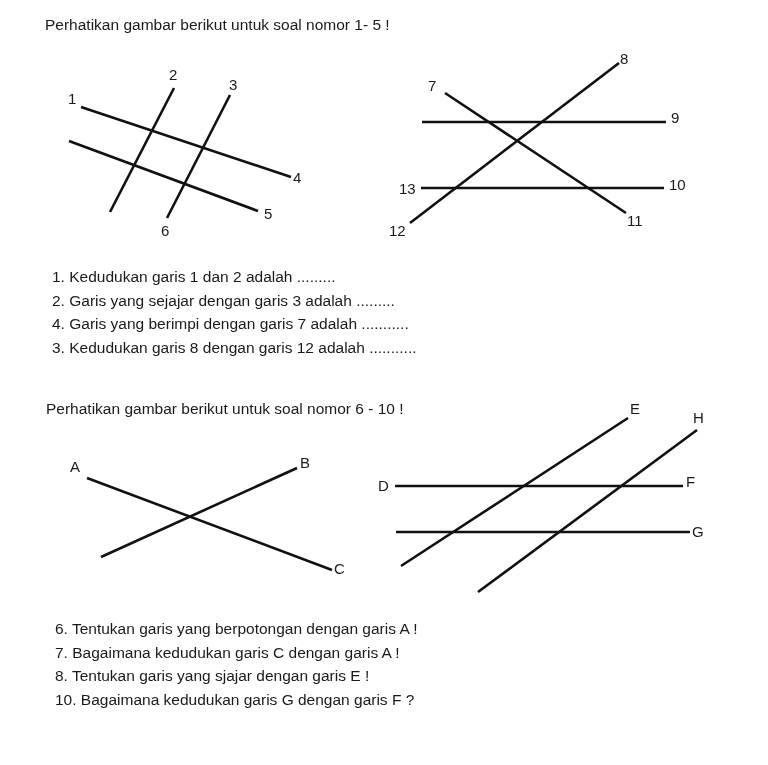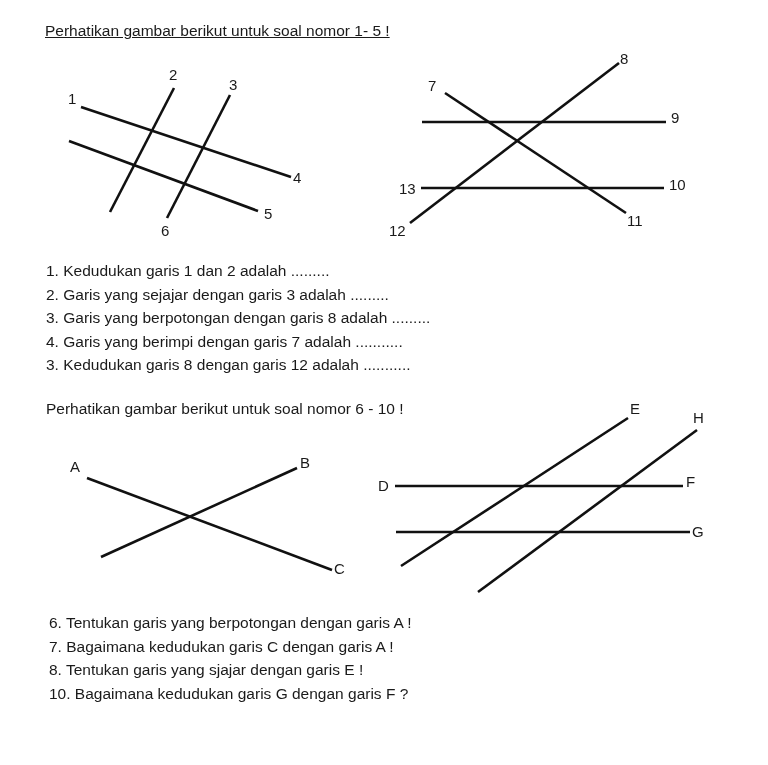--- a/index.html
+++ b/index.html
@@ -1,27 +1,27 @@
 <!DOCTYPE html>
 <html><head>
 <meta charset="utf-8">
 <style>
   html,body{margin:0;padding:0;background:#ffffff;}
   body{width:768px;height:765px;position:relative;overflow:hidden;font-family:"Liberation Sans","DejaVu Sans",sans-serif;color:#1a1a1a;}
   .heading{position:absolute;font-size:15.5px;white-space:nowrap;}
-  .qlist{position:absolute;margin:0;padding:0;list-style:none;font-size:15.5px;line-height:23.5px;white-space:nowrap;}
+  .qlist{position:absolute;margin:6px;padding:0;list-style:none;font-size:15.5px;line-height:23.5px;white-space:nowrap;}
   .qlist li{margin:0;padding:0;}
   svg.fig{position:absolute;left:0;top:0;}
   svg text{font-family:"Liberation Sans","DejaVu Sans",sans-serif;font-size:15px;fill:#1a1a1a;}
   svg line{stroke:#111;stroke-width:2.6;stroke-linecap:butt;}
 </style>
 </head>
 <body>
 
-<div class="heading" style="left:45px;top:22px;text-decoration:underline;">Perhatikan gambar berikut untuk soal nomor 1- 5 !</div>
+<div class="heading" style="left:45px;top:16px;">Perhatikan gambar berikut untuk soal nomor 1- 5 !</div>
 
 <svg class="fig" width="768" height="765" viewBox="0 0 768 765">
 
   <g>
     <line x1="81" y1="107" x2="291" y2="177"></line>
     <line x1="69" y1="141" x2="258" y2="211"></line>
     <line x1="174" y1="88" x2="110" y2="212"></line>
     <line x1="230" y1="95" x2="167" y2="218"></line>
     <text x="68" y="104">1</text>
     <text x="169" y="80">2</text>
@@ -62,21 +62,20 @@
     <text x="630" y="414">E</text>
     <text x="686" y="487">F</text>
     <text x="692" y="537">G</text>
     <text x="693" y="423">H</text>
   </g>
 </svg>
 
 <ul class="qlist" style="left:46px;top:259px;">
   <li>1. Kedudukan garis 1 dan 2 adalah .........</li>
   <li>2. Garis yang sejajar dengan garis 3 adalah .........</li>
-  <li>3. Garis yang berpotongan dengan garis 8 adalah .........</li>
   <li>4. Garis yang berimpi dengan garis 7 adalah ...........</li>
   <li>3. Kedudukan garis 8 dengan garis 12 adalah ...........</li>
 </ul>
 
 <div class="heading" style="left:46px;top:400px;">Perhatikan gambar berikut untuk soal nomor 6 - 10 !</div>
 
 <ul class="qlist" style="left:49px;top:611px;">
   <li>6. Tentukan garis yang berpotongan dengan garis A !</li>
   <li>7. Bagaimana kedudukan garis C dengan garis A !</li>
   <li>8. Tentukan garis yang sjajar dengan garis E !</li>

